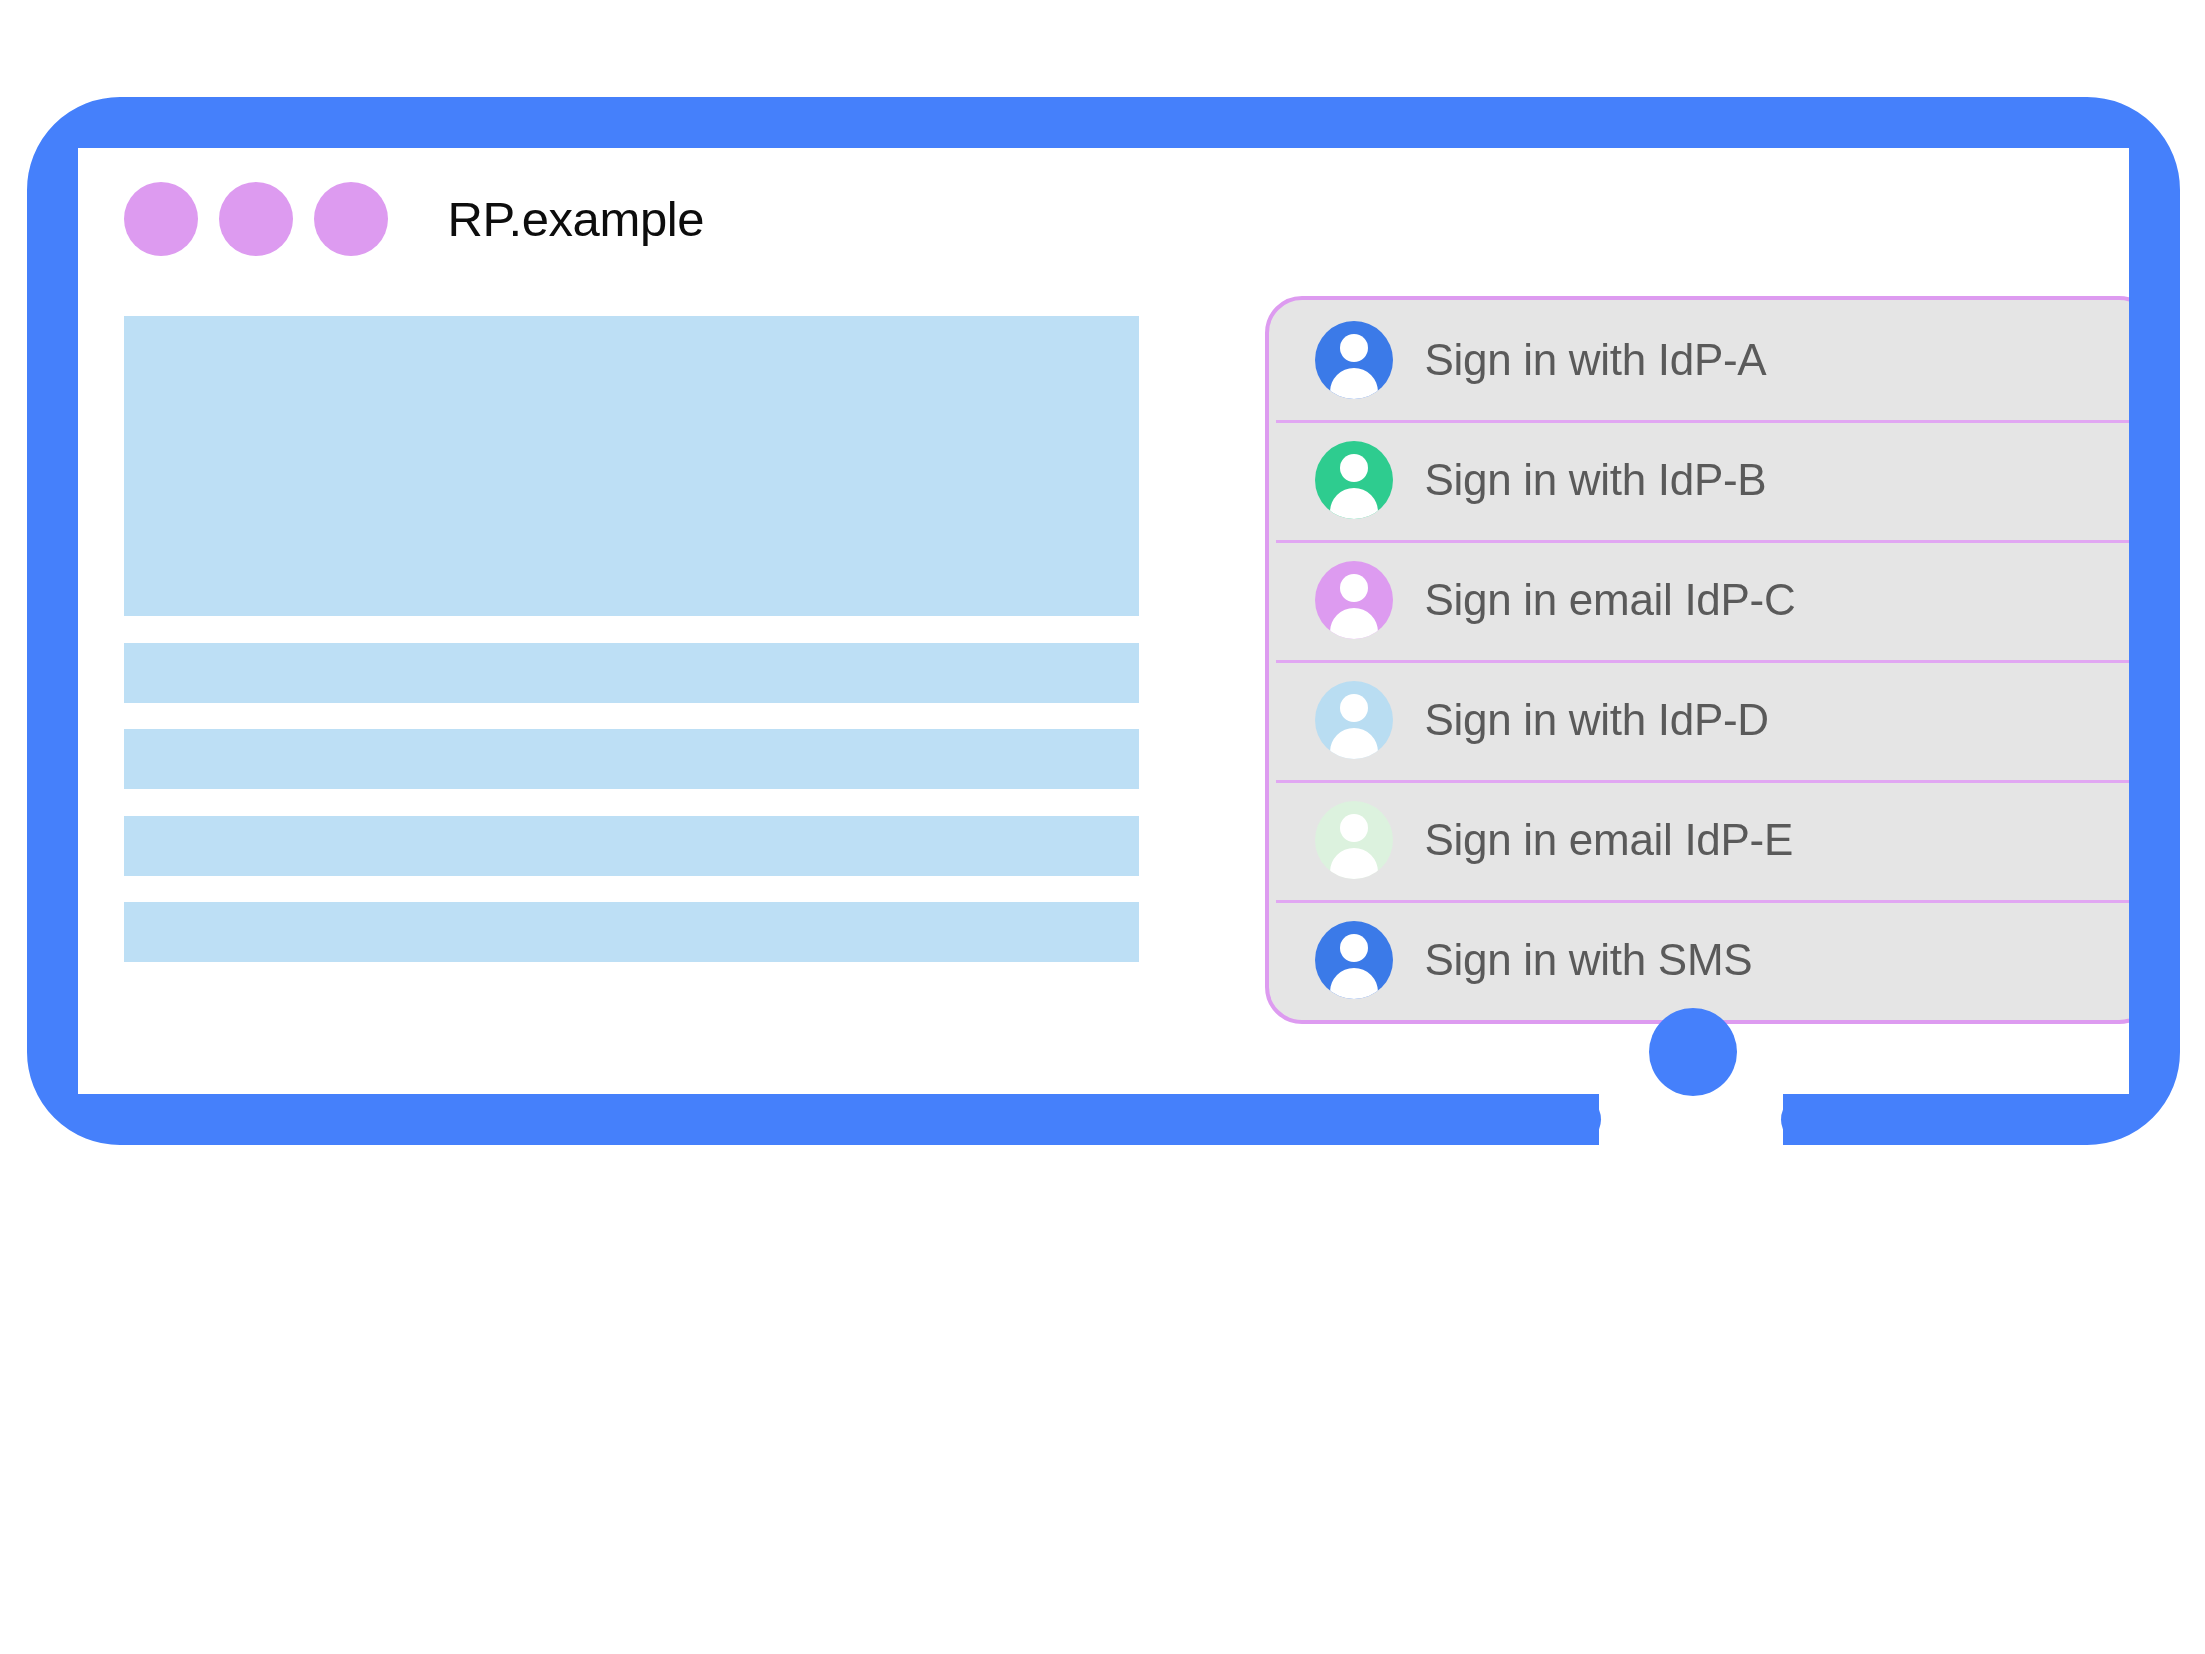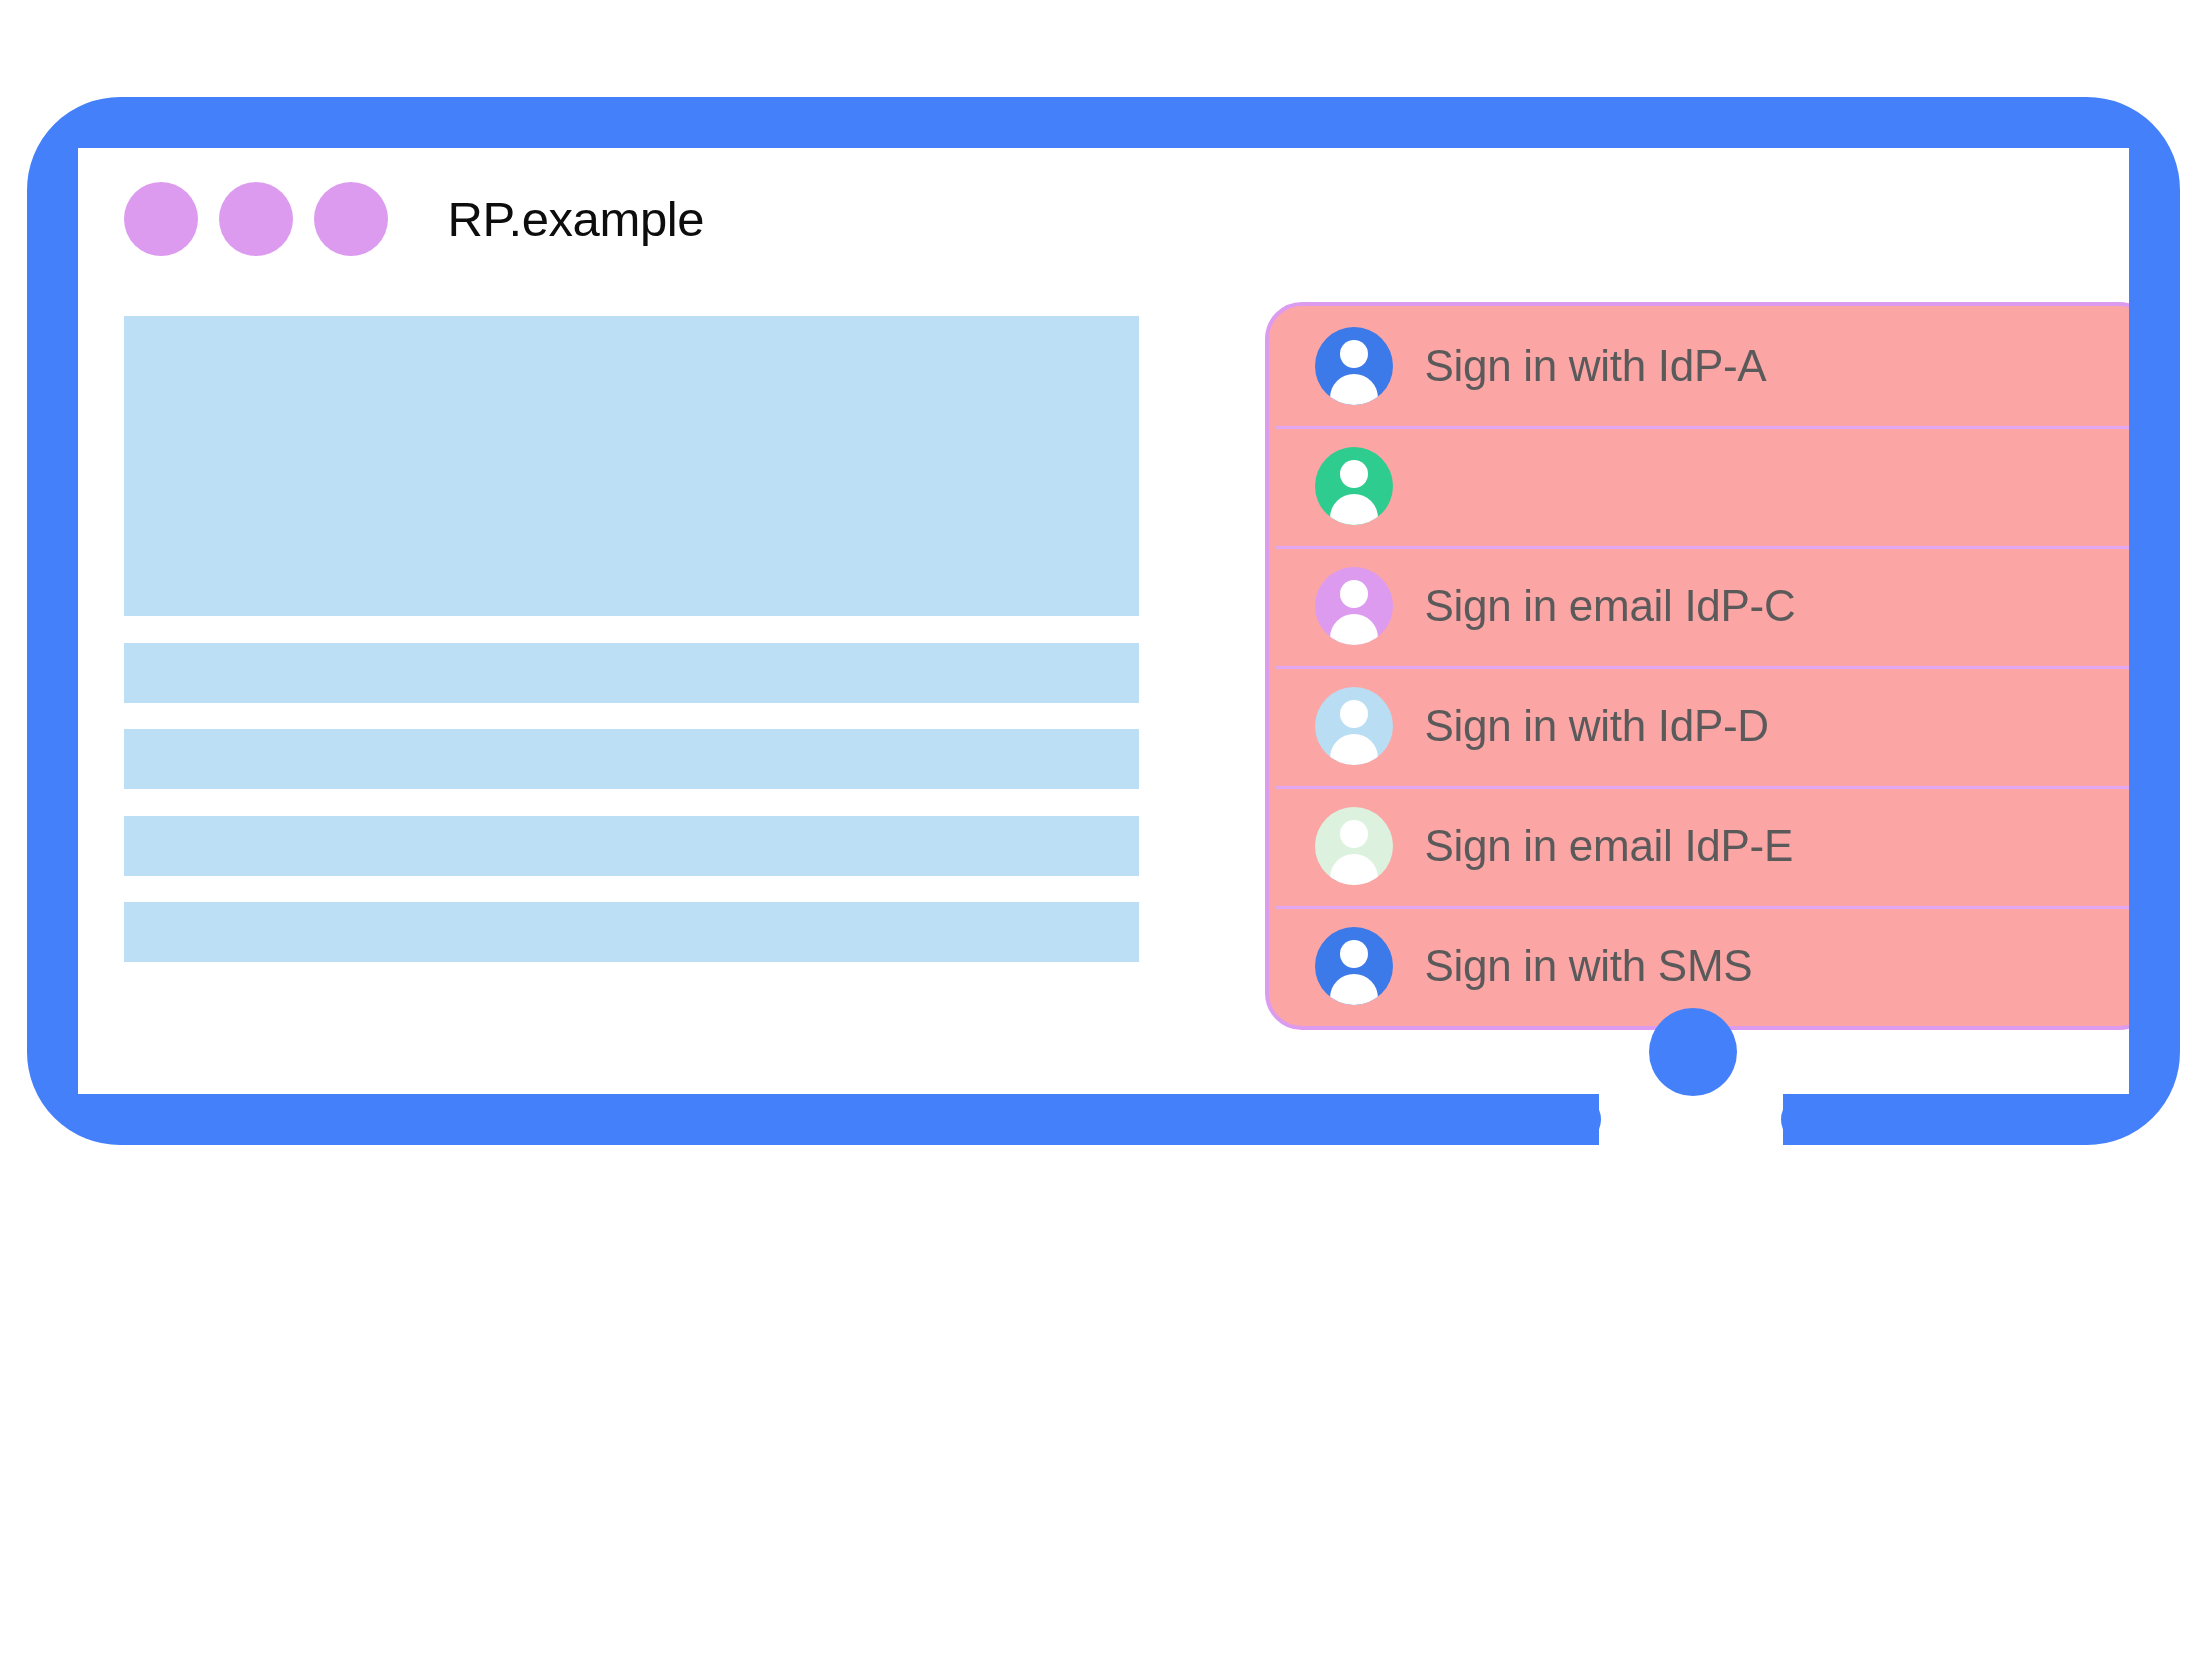--- a/index.html
+++ b/index.html
@@ -124,26 +124,26 @@
     background: #bddff5;
     width: 100%;
   }
   .ph-hero   { height: 300px; margin-bottom: 26.5px; }
   .ph-line   { height: 60px;  margin-bottom: 26.5px; }
 
   
   #account-card {
     position: absolute;
     left: 1187px;
-    top: 154px;
+    top: 148px;
     width: 891px;
     box-sizing: border-box;
     border: 4.4px solid #dd9bf0;
     border-radius: 37px;
-    background: #fca5a5;
+    background: #e5e5e5;
     overflow: hidden;
   }
   .signin-row {
     display: flex;
     align-items: center;
     height: 120px;
     padding-left: 46px;
     box-sizing: border-box;
     position: relative;
   }
@@ -225,20 +225,21 @@
             <div class="head"></div>
             <div class="body"></div>
           </div>
           <div class="signin-label" style="color: rgb(90, 90, 90);">Sign in with IdP-A</div>
         </div>
         <div class="signin-row">
           <div class="avatar" style="background: rgb(46, 204, 143);">
             <div class="head"></div>
             <div class="body"></div>
           </div>
+          <div class="signin-label" style="color: rgb(90, 90, 90);">Sign in with IdP-B</div>
         </div>
         <div class="signin-row">
           <div class="avatar" style="background: rgb(221, 155, 240);">
             <div class="head"></div>
             <div class="body"></div>
           </div>
           <div class="signin-label" style="color: rgb(90, 90, 90);">Sign in email IdP-C</div>
         </div>
         <div class="signin-row">
           <div class="avatar" style="background: rgb(185, 221, 242);">

